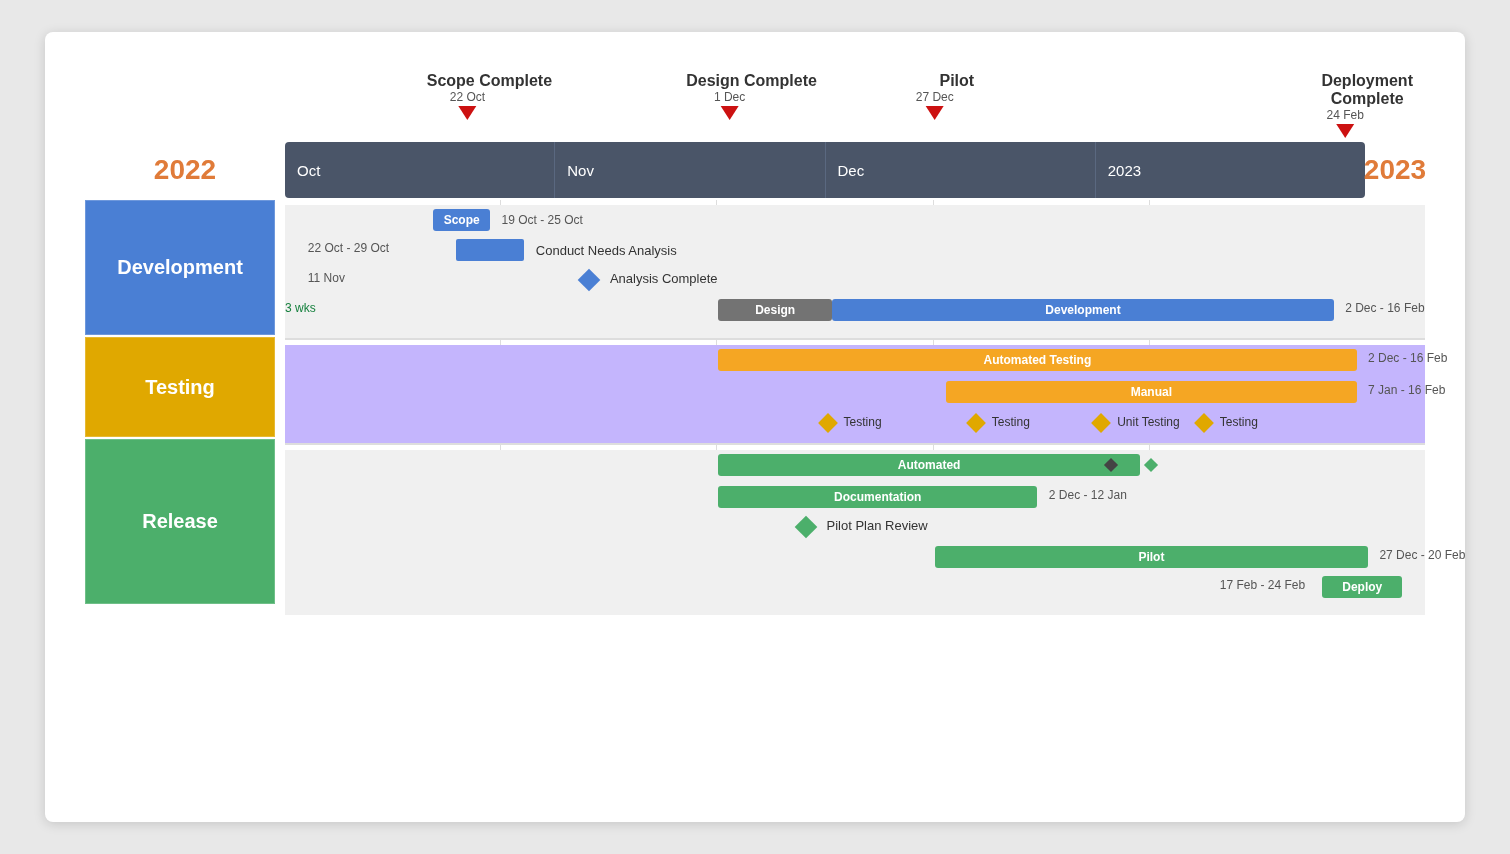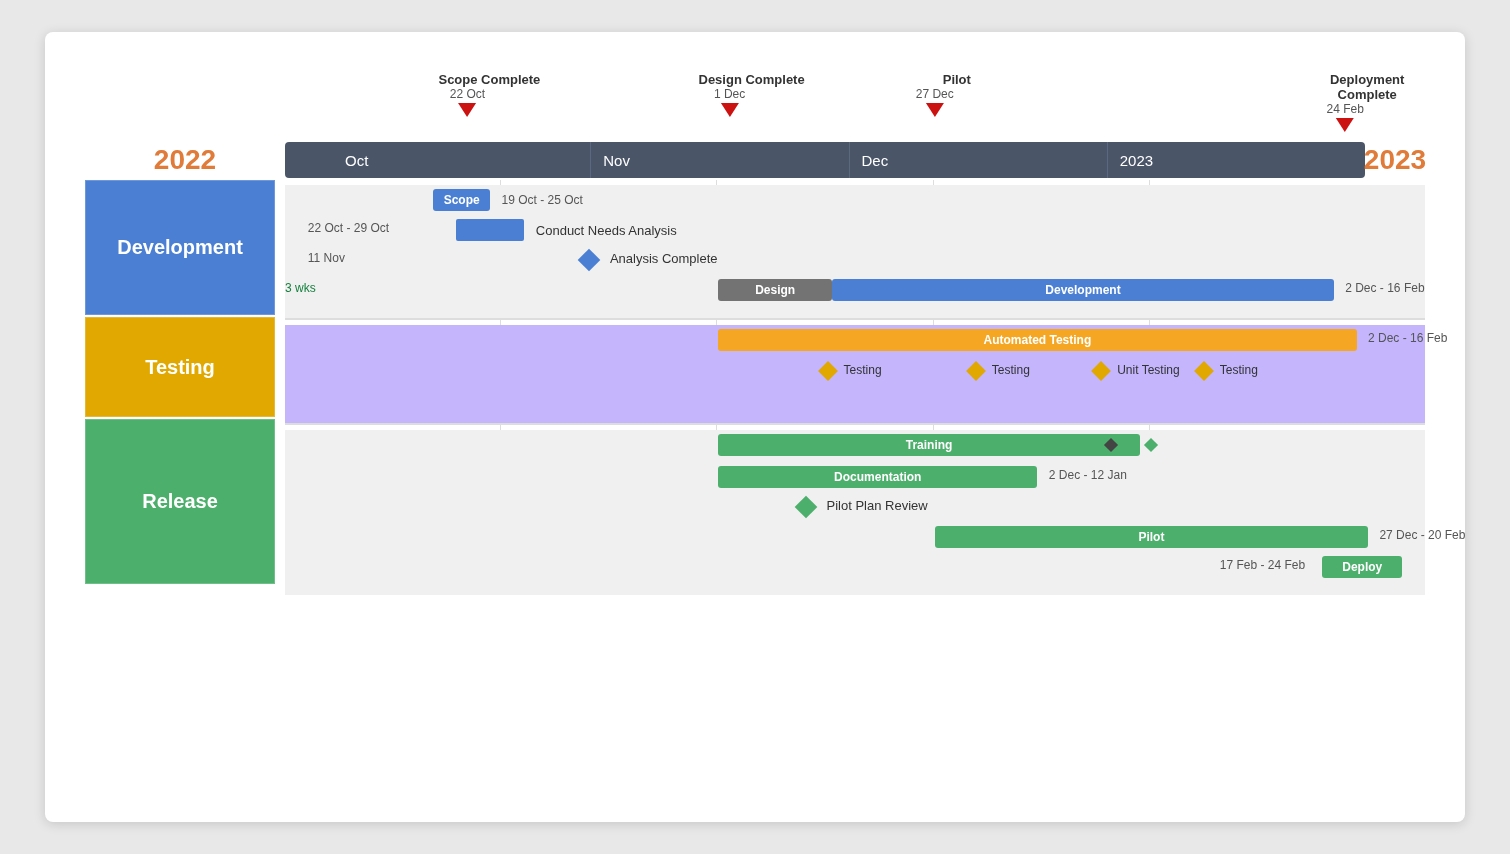--- a/index.html
+++ b/index.html
@@ -21,21 +21,21 @@
       position: relative;
     }
     .milestone {
       position: absolute;
       display: flex;
       flex-direction: column;
       align-items: center;
       transform: translateX(-50%);
     }
     .milestone-label {
-      font-size: 13px;
+      font-size: 16px;
       font-weight: bold;
       color: #333;
       text-align: center;
       margin-left: 44px;
     }
     .milestone-date {
       font-size: 12px;
       color: #555;
     }
     .milestone-arrow {
@@ -102,21 +102,21 @@
       <div class="milestone-arrow"></div>
     </div>
   </div>
 
   <div style="display:flex; align-items:center; margin-bottom:2px;">
 
     <div style="width:200px; display:flex; align-items:center; justify-content:center;">
       <span style="color:#e07b39; font-size:28px; font-weight:bold;">2022</span>
     </div>
 
-    <div style="flex:1; background:#4a5568; border-radius:4px; display:flex; height:36px;padding-left:48px;">
+    <div style="flex:1; background:#4a5568; border-radius:4px; display:flex; height:56px;">
       <div class="tl-month">Oct</div>
       <div class="tl-month">Nov</div>
       <div class="tl-month">Dec</div>
       <div class="tl-month">2023</div>
     </div>
 
     <div style="width:60px; display:flex; align-items:center; justify-content:center;">
       <span style="color:#e07b39; font-size:28px; font-weight:bold;">2023</span>
     </div>
   </div>
@@ -184,20 +184,26 @@
 
       <div style="position:relative; height:100px; background:#c4b5fd; z-index:1; border-bottom:2px solid #ddd; margin-top:2px;">
 
         <div style="position:relative; height:32px; margin-top:5px;">
           <div style="position:absolute; left:38%; top:4px; height:22px; width:56%; background:#f5a623; border-radius:3px; display:flex; align-items:center; justify-content:center; font-size:12px; font-weight:bold; color:#fff;">
             <span>Automated Testing</span>
           </div>
           <span style="position:absolute; left:95%; top:6px; font-size:12px; color:#555; white-space:nowrap;">2 Dec - 16 Feb</span>
         </div>
 
+        <div style="position:relative; height:32px;">
+          <div style="position:absolute; left:58%; top:4px; height:22px; width:36%; background:#f5a623; border-radius:3px; display:flex; align-items:center; justify-content:center; font-size:12px; font-weight:bold; color:#fff;">
+            <span>Manual</span>
+          </div>
+          <span style="position:absolute; left:95%; top:6px; font-size:12px; color:#555; white-space:nowrap;">7 Jan - 16 Feb</span>
+        </div>
 
         <div style="position:relative; height:30px;">
 
           <div style="position:absolute; left:47%; top:7px; width:14px; height:14px; background:#e0a800; transform:rotate(45deg);"></div>
           <span style="position:absolute; left:49%; top:6px; font-size:12px; color:#333;">Testing</span>
 
           <div style="position:absolute; left:60%; top:7px; width:14px; height:14px; background:#e0a800; transform:rotate(45deg);"></div>
           <span style="position:absolute; left:62%; top:6px; font-size:12px; color:#333;">Testing</span>
 
           <div style="position:absolute; left:71%; top:7px; width:14px; height:14px; background:#e0a800; transform:rotate(45deg);"></div>
@@ -205,21 +211,21 @@
 
           <div style="position:absolute; left:80%; top:7px; width:14px; height:14px; background:#e0a800; transform:rotate(45deg);"></div>
           <span style="position:absolute; left:82%; top:6px; font-size:12px; color:#333;">Testing</span>
         </div>
       </div>
 
       <div style="position:relative; height:165px; background:#f0f0f0; z-index:1; margin-top:2px;">
 
         <div style="position:relative; height:32px; margin-top:5px;">
           <div style="position:absolute; left:38%; top:4px; height:22px; width:37%; background:#4caf6b; border-radius:3px; display:flex; align-items:center; justify-content:center; font-size:12px; font-weight:bold; color:#fff;">
-            <span>Training</span>
+            <span>Automated</span>
           </div>
 
           <div style="position:absolute; left:72%; top:10px; width:10px; height:10px; background:#444; transform:rotate(45deg);"></div>
           <div style="position:absolute; left:75.5%; top:10px; width:10px; height:10px; background:#4caf6b; transform:rotate(45deg);"></div>
         </div>
 
         <div style="position:relative; height:30px;">
           <div style="position:absolute; left:38%; top:4px; height:22px; width:28%; background:#4caf6b; border-radius:3px; display:flex; align-items:center; justify-content:center; font-size:12px; font-weight:bold; color:#fff;">
             <span>Documentation</span>
           </div>

